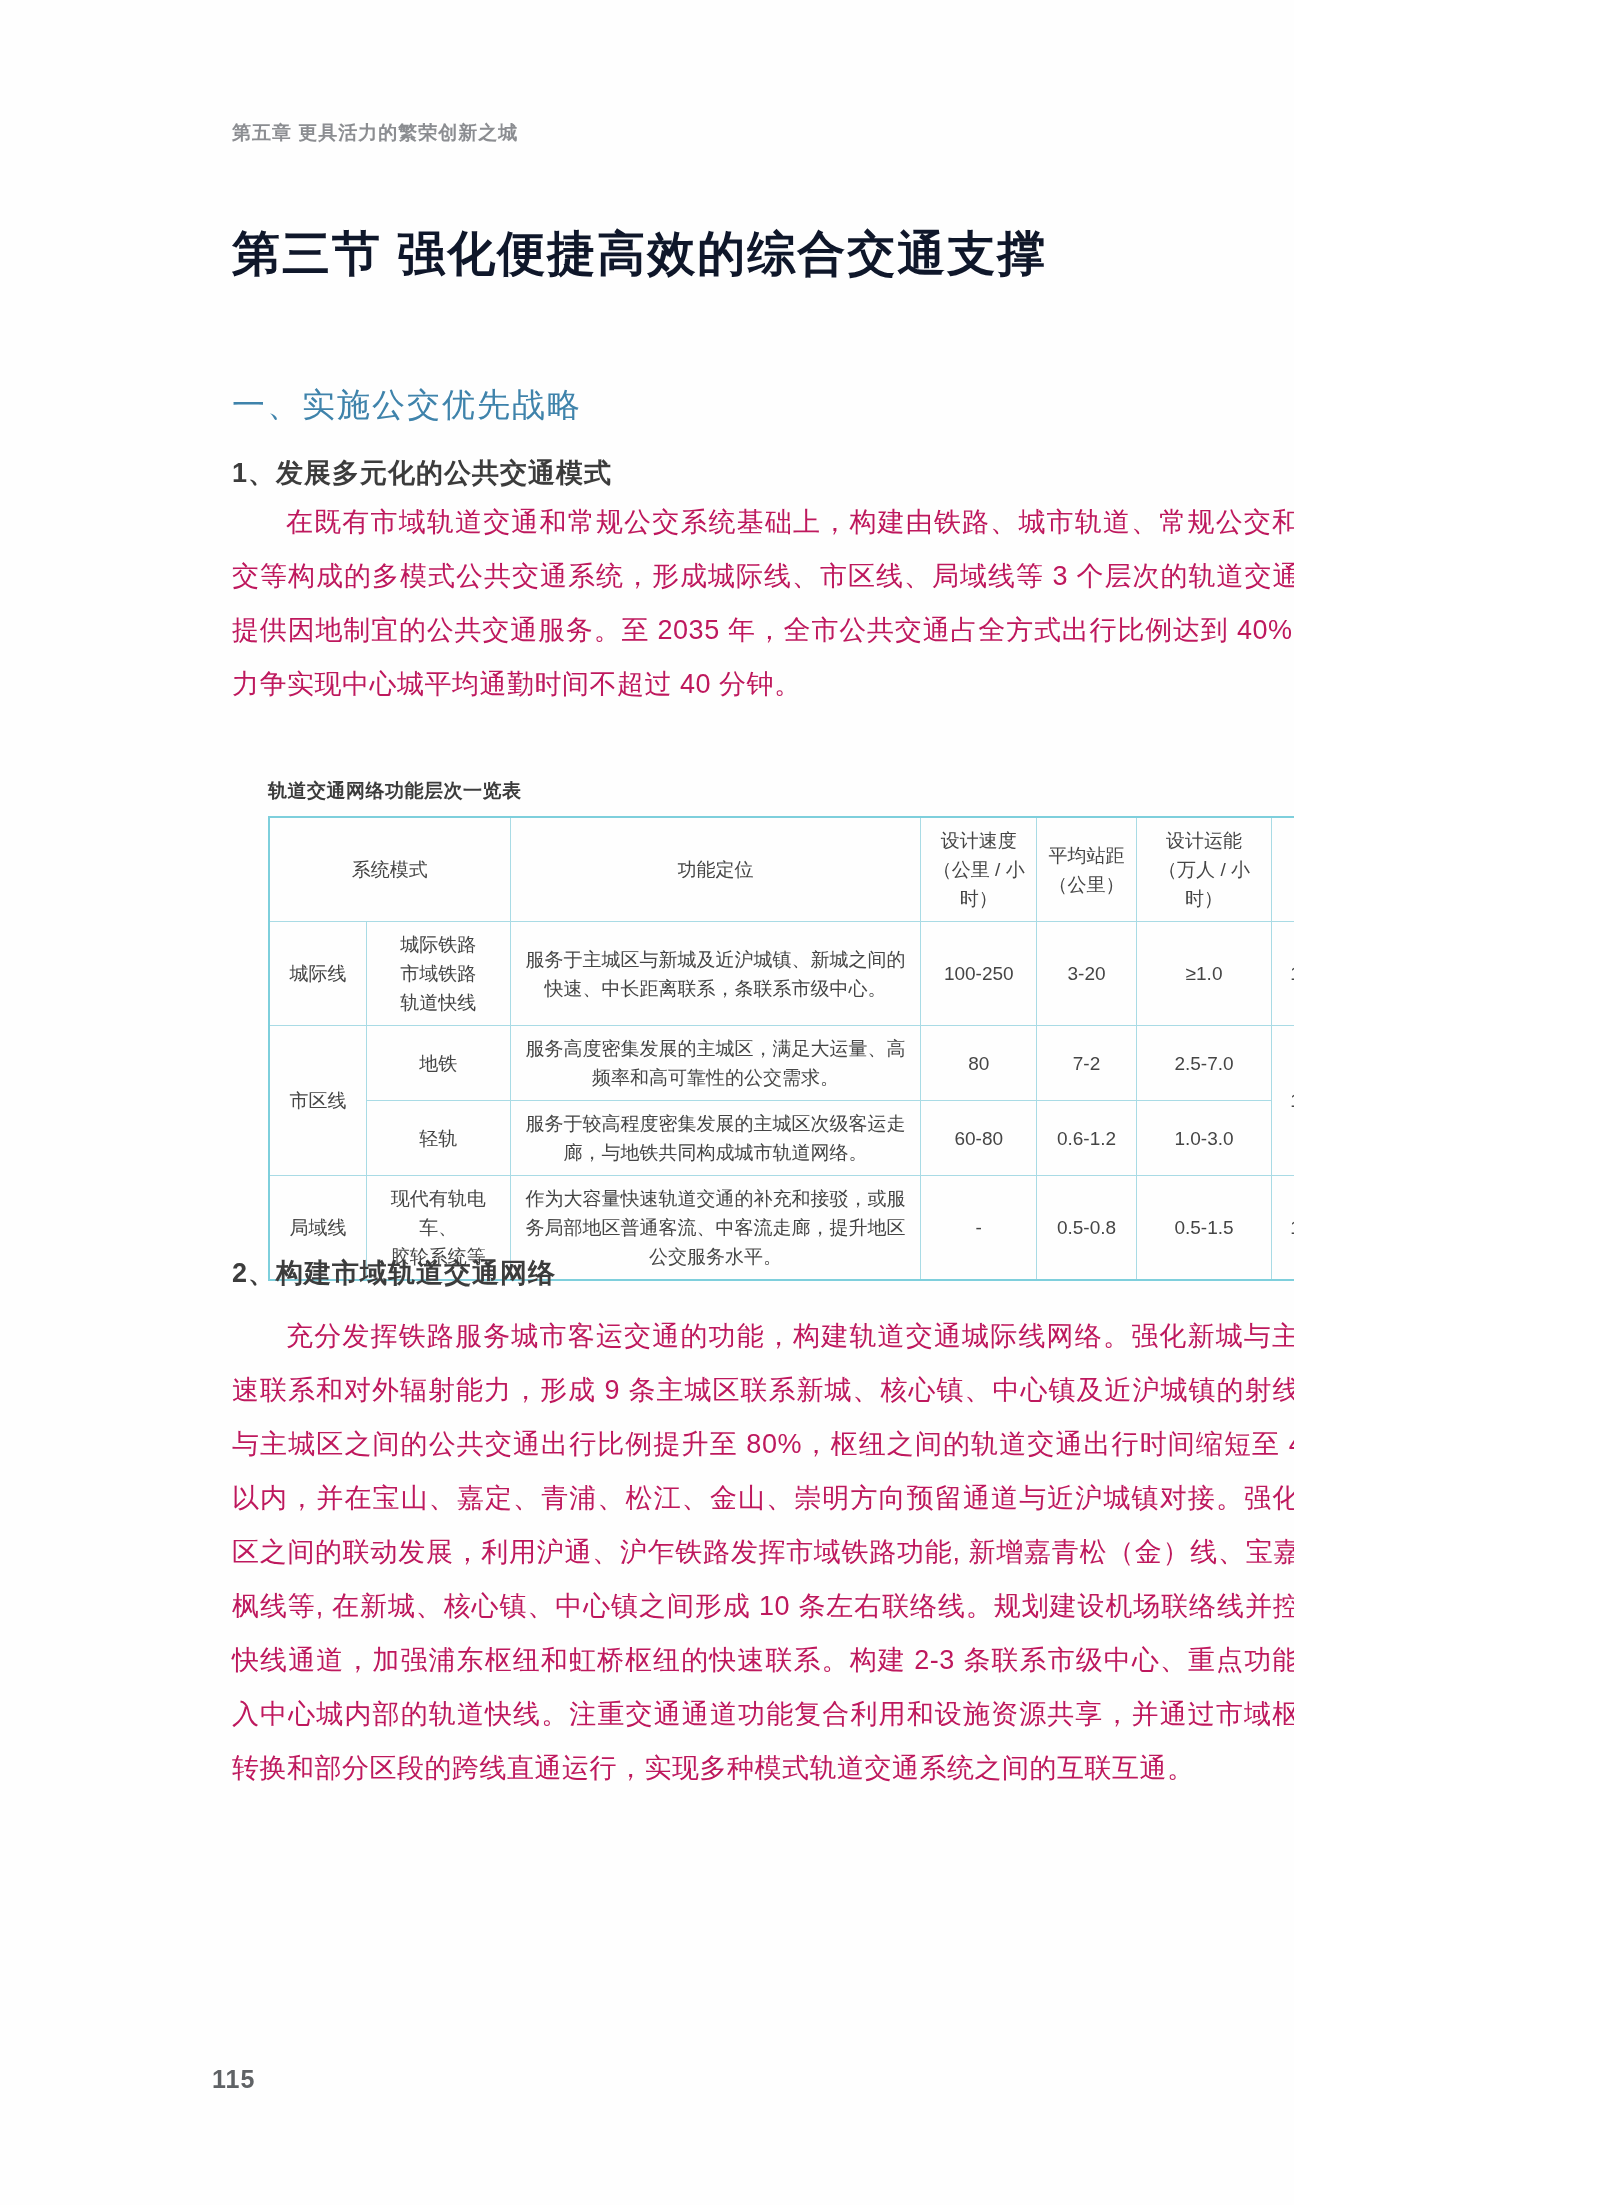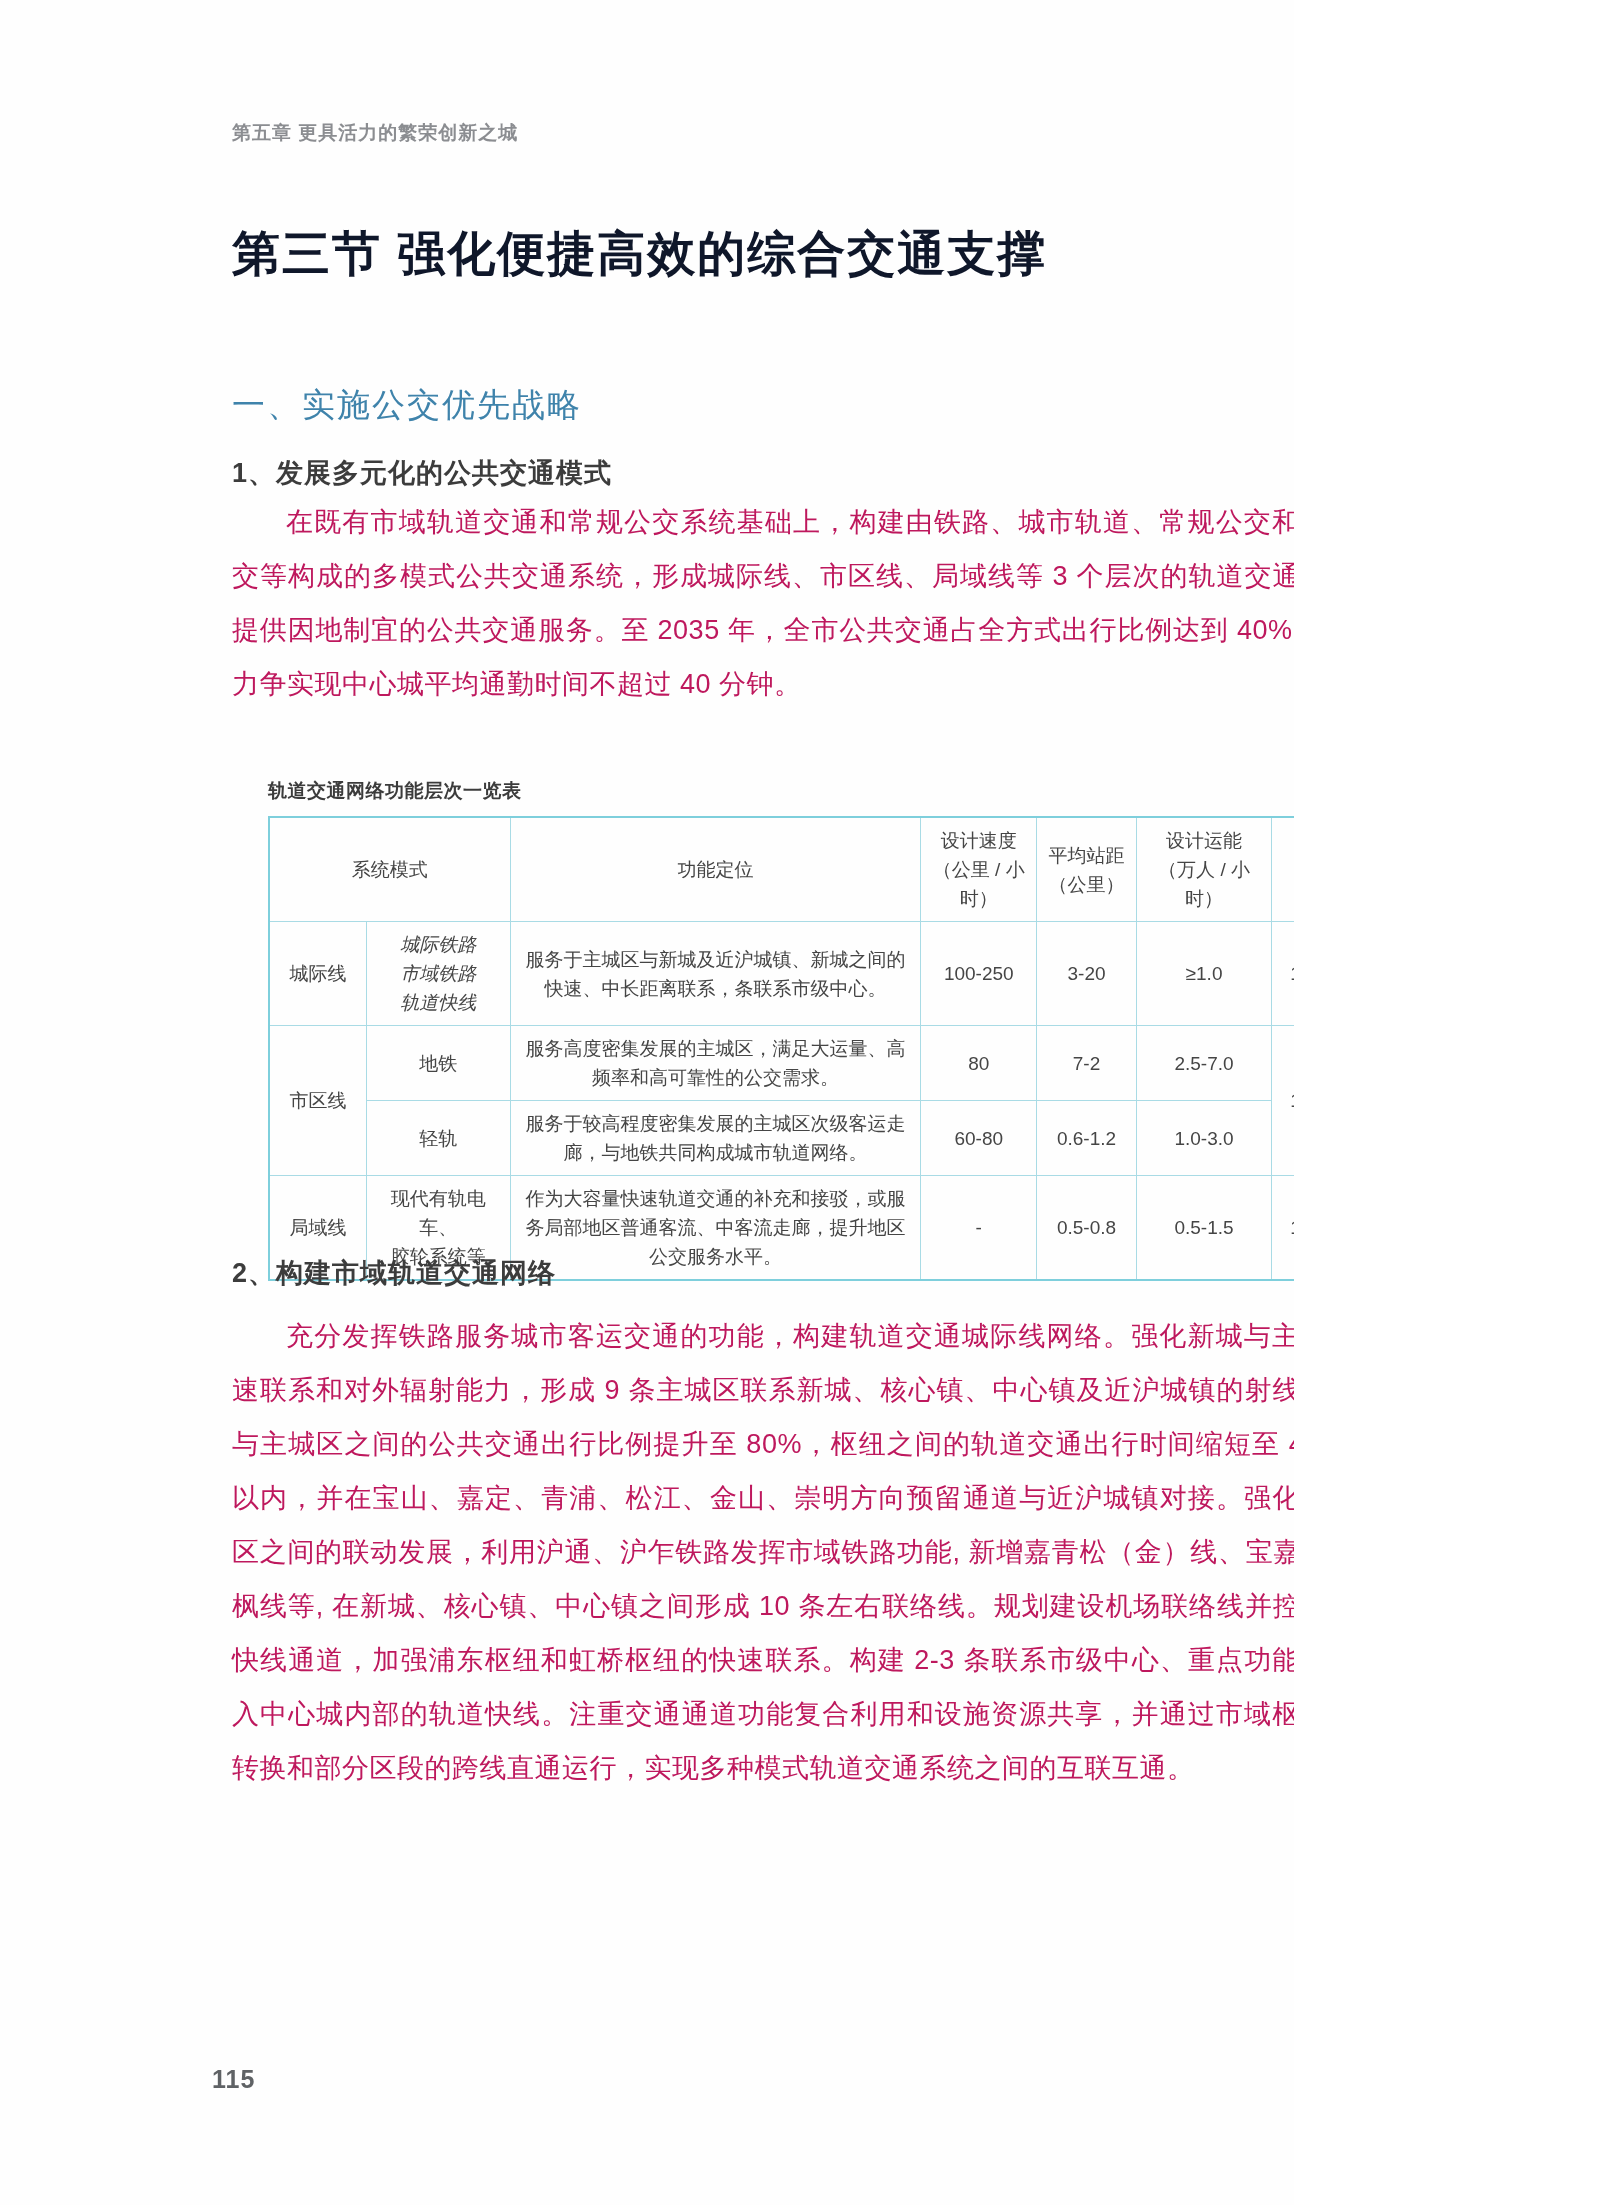--- a/index.html
+++ b/index.html
@@ -194,21 +194,21 @@
           <th>
             <span>规划里程</span><br>
             <span>（公里）</span>
           </th>
         </tr>
       </thead>
       <tbody>
 
         <tr>
           <td class="nowrap-cell">城际线</td>
-          <td class="ml" style="white-space:pre-line;font-style:italic;">城际铁路
+          <td class="ml" style="white-space:pre-line;">城际铁路
 市域铁路
 轨道快线</td>
           <td class="desc">服务于主城区与新城及近沪城镇、新城之间的快速、中长距离联系，条联系市级中心。</td>
           <td>100-250</td>
           <td>3-20</td>
           <td>≥1.0</td>
           <td class="nowrap-cell">1000 以上</td>
         </tr>
 
         <tr>

